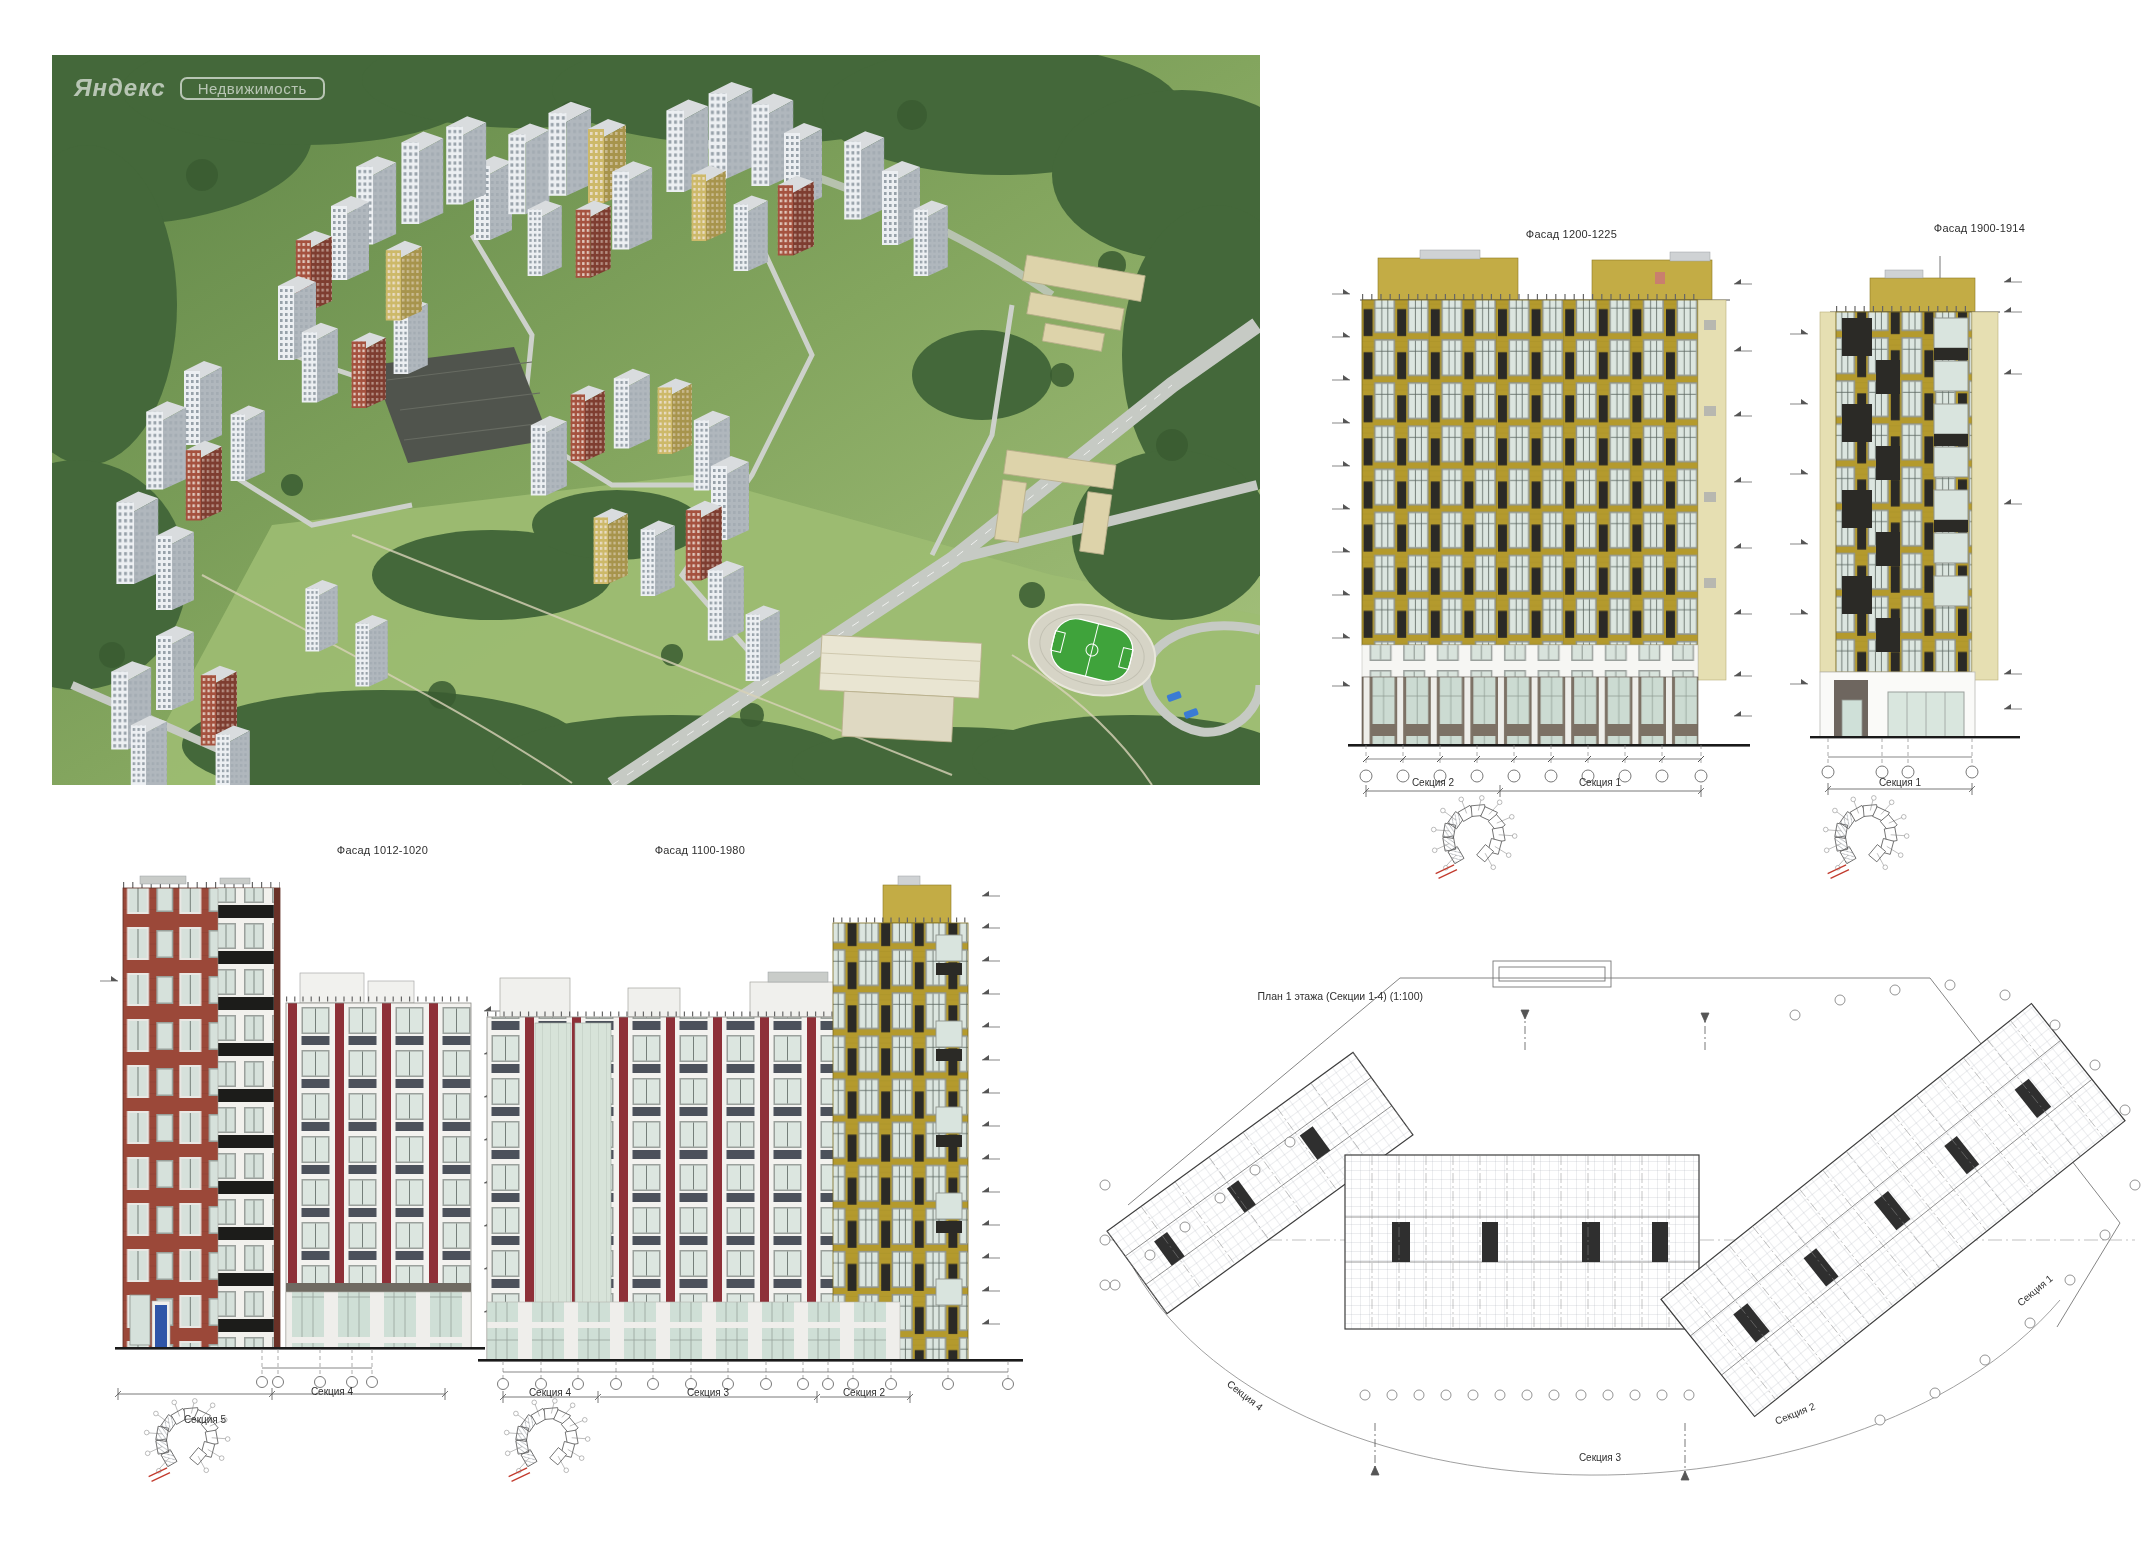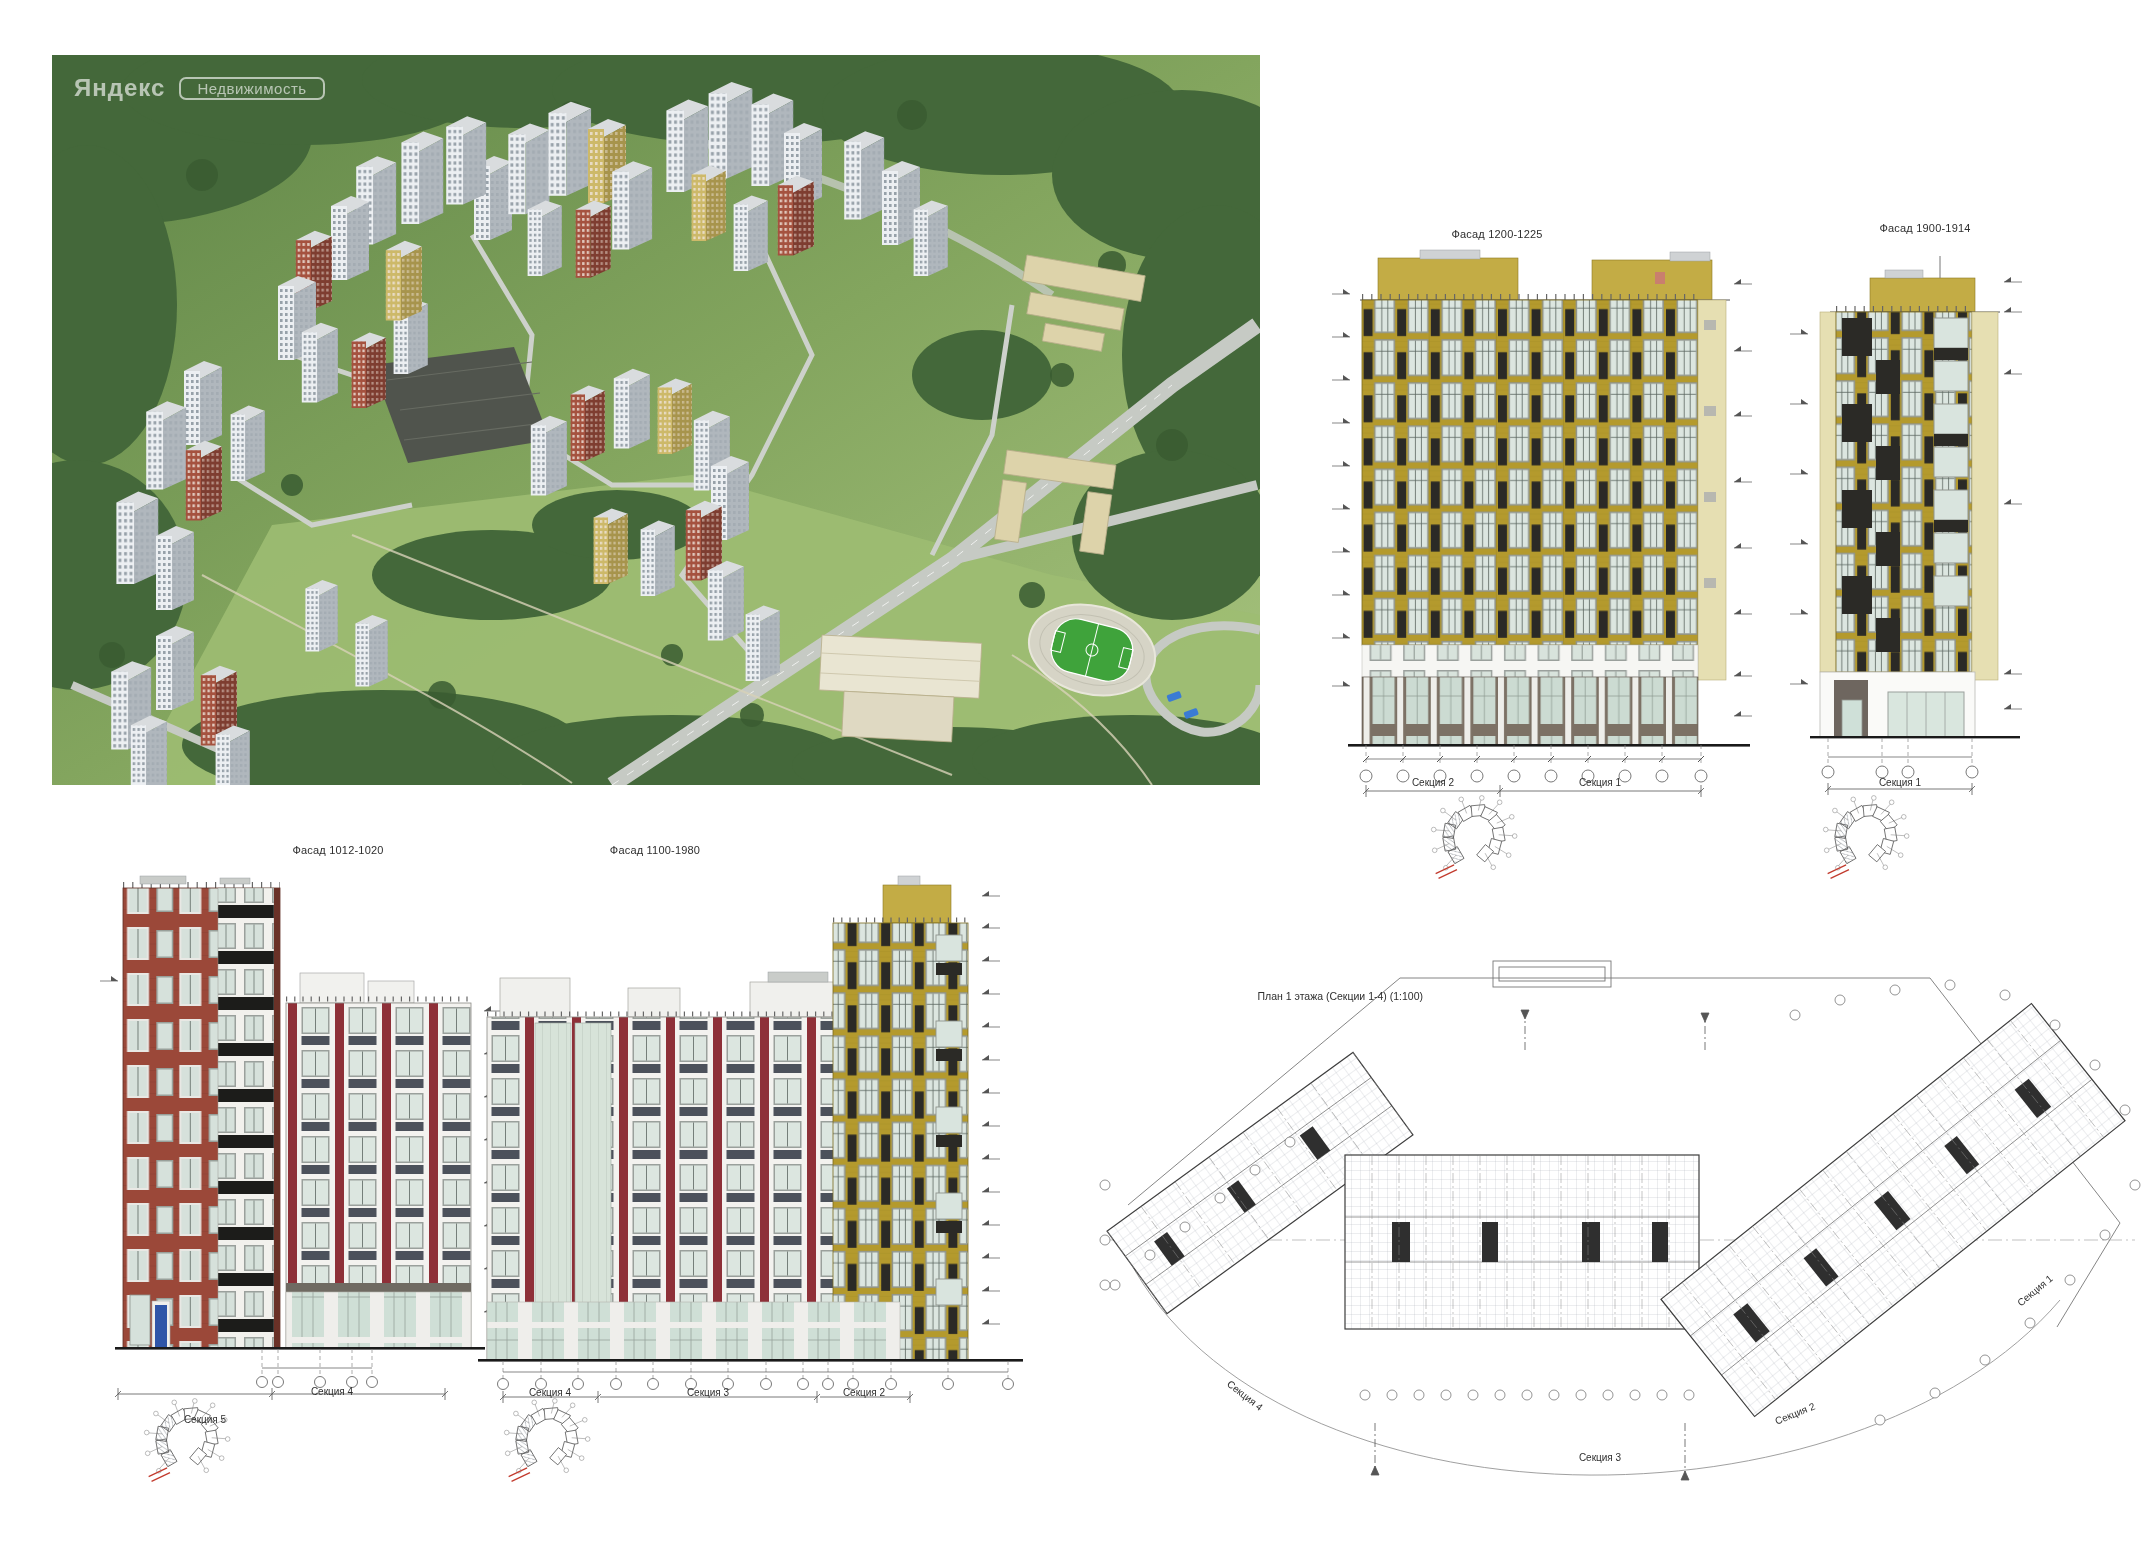--- a/index.html
+++ b/index.html
@@ -1,25 +1,25 @@
 <!DOCTYPE html>
 <html><head>
 <meta charset="utf-8">
 <style>
   html,body{margin:0;padding:0;background:#fff;}
   #sheet{position:relative;width:2153px;height:1559px;background:#ffffff;overflow:hidden;
          font-family:"Liberation Sans",sans-serif;}
   svg{display:block;}
   .abs{position:absolute;}
-  .dwg-title{position:absolute;font-size:11px;color:#2e2e2e;text-align:center;letter-spacing:.2px;}
+  .dwg-title{position:absolute;font-size:11px;color:#2e2e2e;text-align:right;letter-spacing:.2px;}
   .sec-label{position:absolute;font-size:10px;color:#2e2e2e;text-align:center;width:120px;}
   .plan-title{position:absolute;font-size:10.5px;color:#2e2e2e;text-align:right;}
   .rot{transform-origin:50% 50%;}
   #wm{position:absolute;left:74px;top:74px;display:flex;align-items:center;gap:14px;}
-  #wm .brand{font-size:24px;font-weight:bold;color:rgba(255,255,255,.62);letter-spacing:1px;}
+  #wm .brand{font-size:24px;font-weight:bold;color:rgba(255,255,255,.62);letter-spacing:1px;font-style:italic;}
   #wm .box{border:2px solid rgba(255,255,255,.62);border-radius:7px;padding:1px 16px;
            font-size:15px;color:rgba(255,255,255,.62);letter-spacing:.5px;}
 </style>
 </head>
 <body>
 
 <div id="sheet">
 
 <svg class="abs" style="left:0;top:0" width="2153" height="1559" viewBox="0 0 2153 1559">
   <defs>

